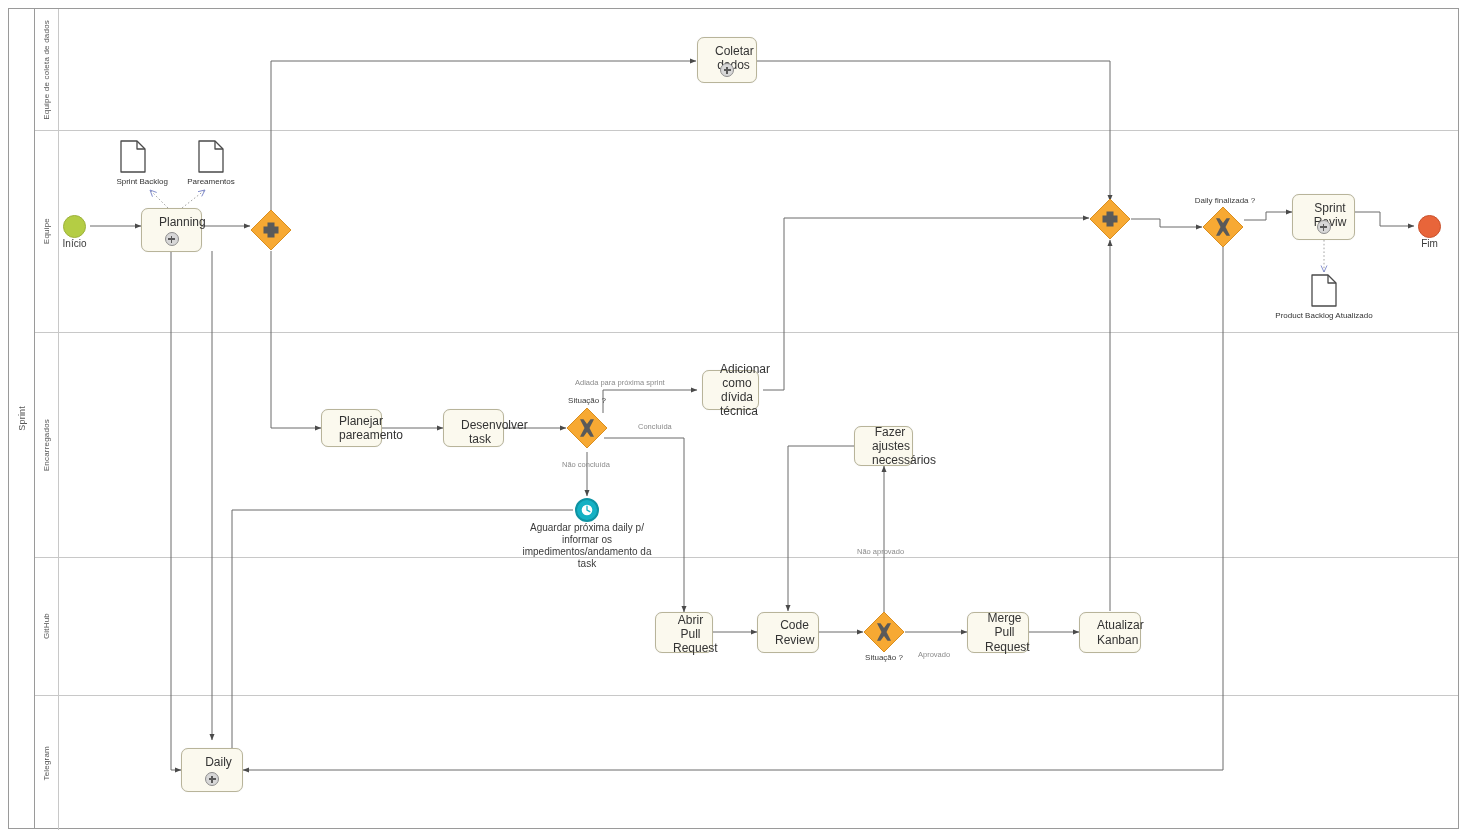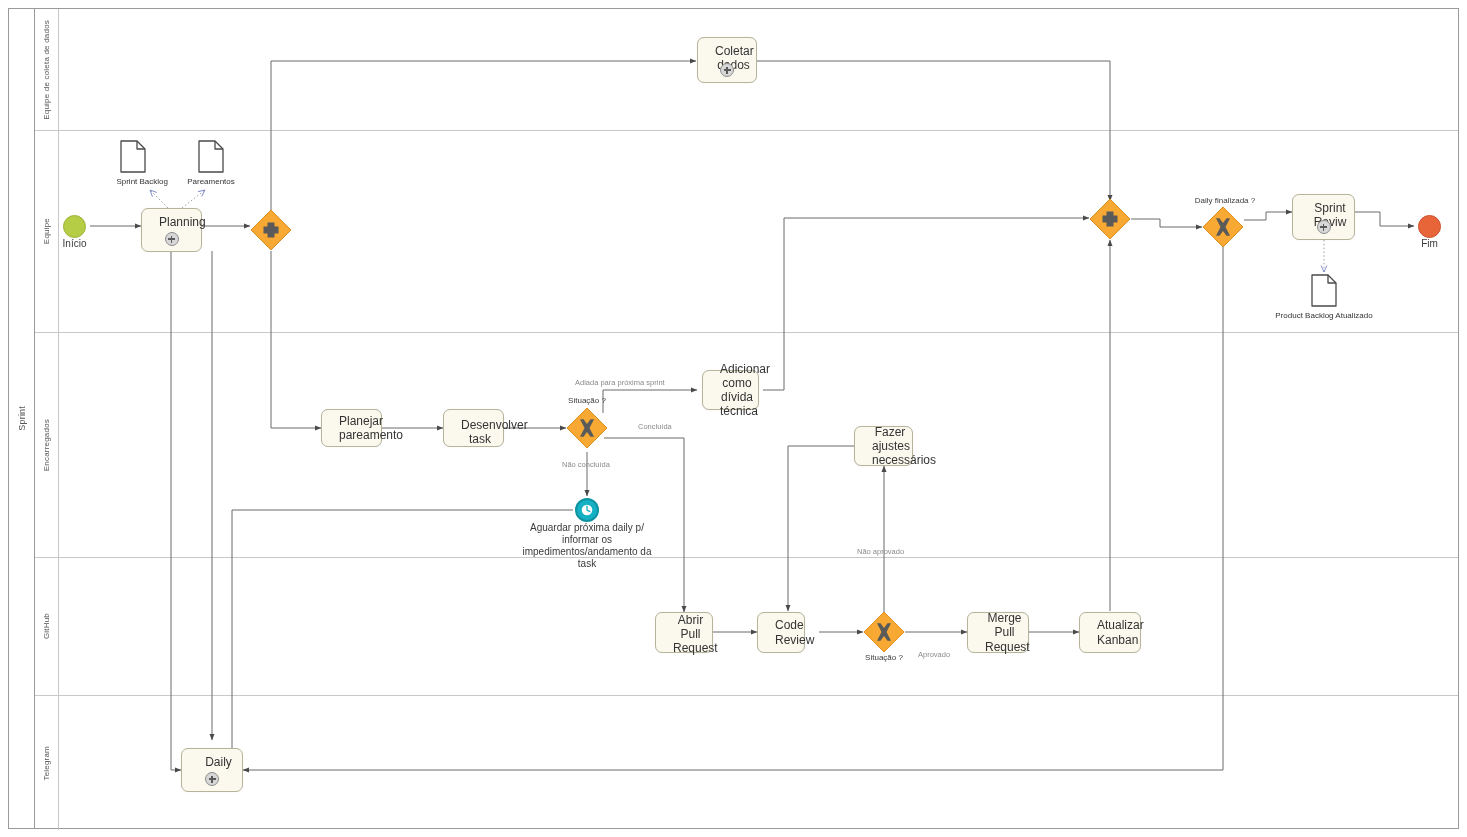--- a/index.html
+++ b/index.html
@@ -239,21 +239,21 @@
   </div>
 
   <div class="task" style="left:854px;top:426px;width:59px;height:40px;justify-content:center;">
     <div class="tlabel" style="padding-top:0;">Fazer ajustes necessários</div>
   </div>
 
   <div class="task" style="left:655px;top:612px;width:58px;height:41px;">
     <div class="tlabel" style="padding-top:0;">Abrir Pull Request</div>
   </div>
 
-  <div class="task" style="left:757px;top:612px;width:48px;height:41px;justify-content:center;">
+  <div class="task" style="left:757px;top:612px;width:62px;height:41px;justify-content:center;">
     <div class="tlabel" style="padding-top:0;">Code Review</div>
   </div>
 
   <div class="task" style="left:967px;top:612px;width:62px;height:41px;justify-content:center;">
     <div class="tlabel" style="padding-top:0;">Merge Pull Request</div>
   </div>
 
   <div class="task" style="left:1079px;top:612px;width:62px;height:41px;justify-content:center;">
     <div class="tlabel" style="padding-top:0;">Atualizar Kanban</div>
   </div>

